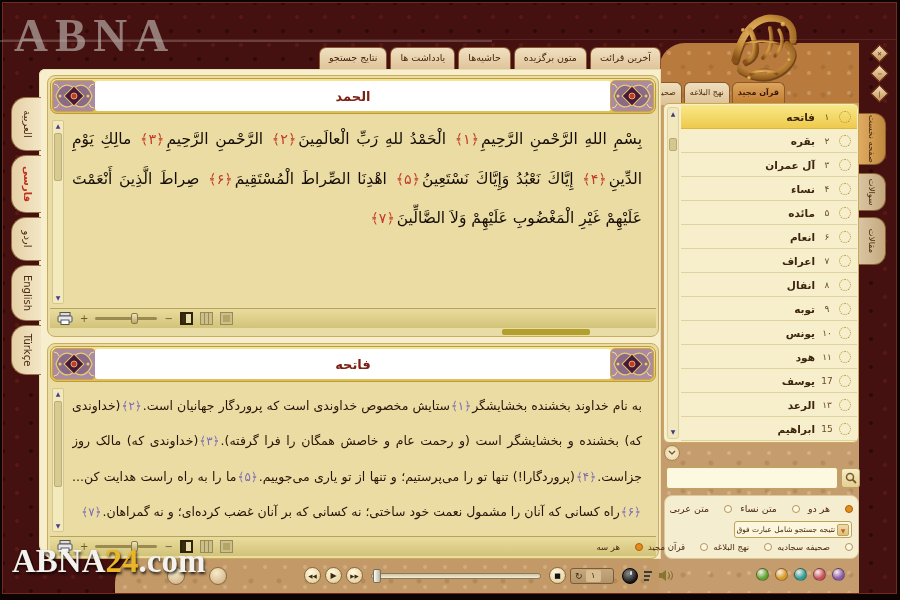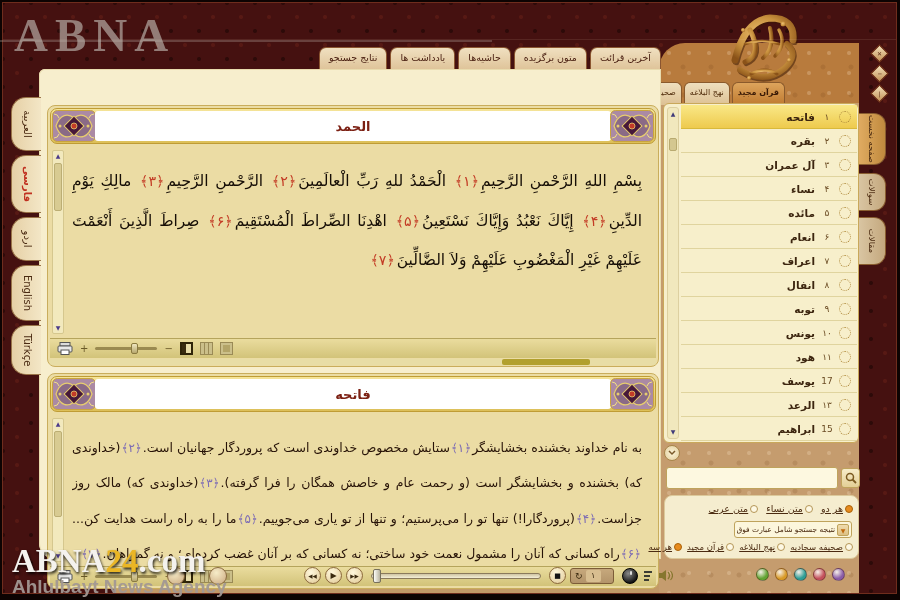--- a/index.html
+++ b/index.html
@@ -56,38 +56,38 @@
   .book-tabs .btab { background:linear-gradient(#efdfbe,#ddc194); border:1px solid #8a5a2c; border-bottom:none;
     border-radius:6px 6px 0 0; font-size:8px; color:#54300f; padding:5px 5px 0 5px; white-space:nowrap; cursor:pointer; }
   .book-tabs .btab.active { background:linear-gradient(#dda45c,#bf7a30); color:#3a1a06; font-weight:bold; }
 
   
   .main-cream { position:absolute; left:36px; top:66px; width:622px; height:490px;
     background:#f7eecd; border-radius:6px 0 0 16px; box-shadow: inset 0 0 0 1px #e9dcae; }
 
   
   .panel { position:absolute; left:44px; width:612px; background:#ebdca4;
-    border:1px solid #c9ad5c; border-radius:8px;margin-top:30px; }
+    border:1px solid #c9ad5c; border-radius:8px; }
   .p-header { position:absolute; left:2px; right:2px; top:2px; height:36px;
     border:1px solid #bf9c35; border-radius:7px; background:linear-gradient(#f5e499,#dcbf58); }
   .orn { position:absolute; top:1px; width:44px; height:32px; }
   .orn.left { left:1px; } .orn.right { right:1px; transform:scaleX(-1); }
   .p-title-band { position:absolute; left:44px; right:44px; top:2px; bottom:2px; background:#fff;
     border-radius:3px; display:flex; align-items:center; justify-content:center; }
   .p-title { font-size:13px; font-weight:bold; color:#7c2114; }
 
   .p-scroll { position:absolute; left:4px; top:44px; width:12px;
     background:#f2e9bd; border:1px solid #d5c78e; border-radius:2px; }
   .p-scroll .sarr { position:absolute; left:0; width:100%; height:10px; font-size:6px; color:#4a3a8a;
     text-align:center; line-height:10px; cursor:pointer; }
   .p-scroll .sarr.up { top:0; } .p-scroll .sarr.down { bottom:0; }
   .p-scroll .sthumb { position:absolute; left:1px; width:8px; border-radius:2px;
     background:#d8cb92; border:1px solid #bcae74; cursor:grab; }
 
-  .p-text { position:absolute; right:16px; left:24px; top:56px; overflow:hidden;
+  .p-text { position:absolute; right:16px; left:24px; top:44px; overflow:hidden;
     direction:rtl; text-align:justify; }
   #arabic-text { font-size:15.5px; line-height:2.55; color:#160e06; bottom:34px; }
   #translation-text { font-size:12.5px; line-height:2.8; color:#271307; bottom:26px; }
   .vnum  { color:#c33b25; font-size:.92em; padding:0 2px; }
   .vnum2 { color:#7b6ab5; font-size:.95em; padding:0 1px; }
 
   .p-toolbar { position:absolute; left:2px; right:2px; height:20px;
     background:linear-gradient(#eadc9e,#d2c379); border-top:1px solid #b5a45c;
     display:flex; align-items:center; gap:7px; padding:0 7px; }
   .tb-sign { font-size:10px; color:#6a5a28; cursor:pointer; line-height:1; }
@@ -144,21 +144,21 @@
     background:#fdf8e0; border:1px solid #bfa35c; border-radius:3px; direction:rtl;
     padding:0 6px; font-size:11px; color:#3a2410; font-family:"DejaVu Sans",sans-serif; }
   .search-btn { position:absolute; left:838px; top:465px; width:19px; height:20px; border-radius:3px;
     border:1px solid #bfa35c; background:linear-gradient(#f7edc9,#e3cf96);
     display:flex; align-items:center; justify-content:center; cursor:pointer; }
   .options-box { position:absolute; left:661px; top:492px; width:195px; height:64px;
     background:#f5edcf; border:1px solid #dcc99a; border-radius:8px; }
   .opt-row { position:absolute; left:5px; right:5px; display:flex; direction:rtl; gap:8px; align-items:center; }
   .opt-row.r1 { top:7px; font-size:9.5px; }
   .opt-row.r2 { bottom:6px; font-size:8.5px; gap:5px; }
-  .radio { display:flex; direction:rtl; align-items:center; gap:2px; color:#4a2a10; cursor:pointer; white-space:nowrap;text-decoration:underline; }
+  .radio { display:flex; direction:rtl; align-items:center; gap:15px; color:#4a2a10; cursor:pointer; white-space:nowrap; }
   .rdot { width:8px; height:8px; border-radius:50%; border:1px solid #b49556; background:#fdf8e4; flex:0 0 auto; }
   .rdot.on { background:#e78b1e; border-color:#a86108; }
   .opt-dd { position:absolute; top:25px; right:6px; width:118px; height:17px; background:#fcf6dc;
     border:1px solid #bfa35c; border-radius:3px; display:flex; direction:rtl; align-items:center;
     gap:2px; padding:0 2px; cursor:pointer; }
   .dd-arrow { width:12px; height:12px; background:linear-gradient(#f0dcae,#dcc084); border:1px solid #bfa35c;
     border-radius:2px; color:#c06a10; font-size:6px; line-height:11px; text-align:center; flex:0 0 auto; }
   .dd-label { flex:1; font-size:7.5px; color:#4a2a10; white-space:nowrap; overflow:hidden; text-align:right; }
 
   .status-circles { position:absolute; left:753px; top:565px; display:flex; gap:6px; }
@@ -588,14 +588,13 @@
 
     <div class="chrome-btn" style="left:164px;"></div>
     <div class="chrome-btn" style="left:206px;"></div>
   </div>
 
   <div class="wm wm-abna">ABNA</div>
   <div class="wm wm-line"></div>
   <div class="wm wm-site">
     <span>ABNA</span><span class="n24">24</span><span>.com</span>
   </div>
-  <div class="wm wm-agency">Ahlulbayt News Agency</div>
 </div>
 
 </body></html>

